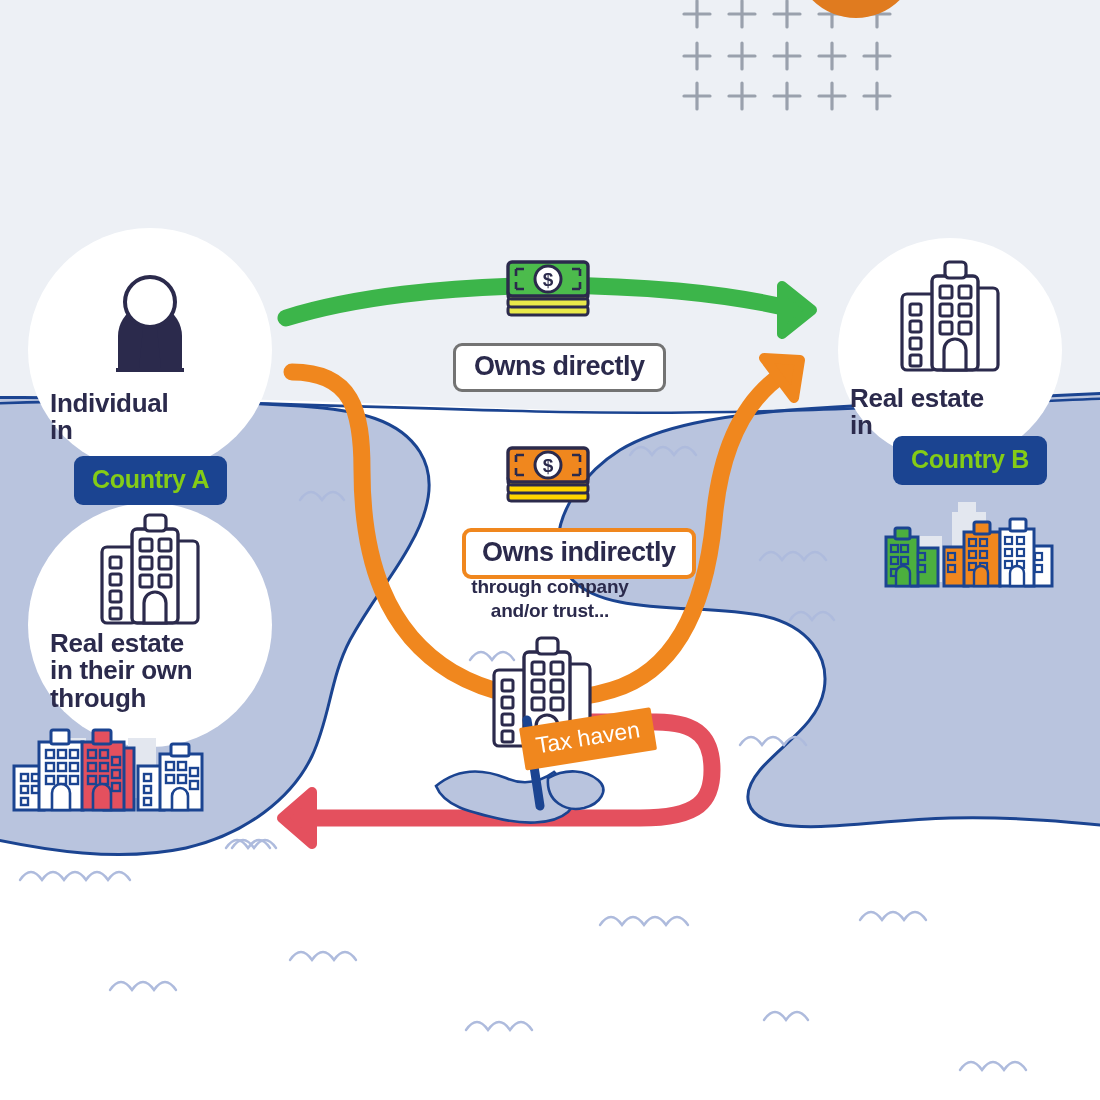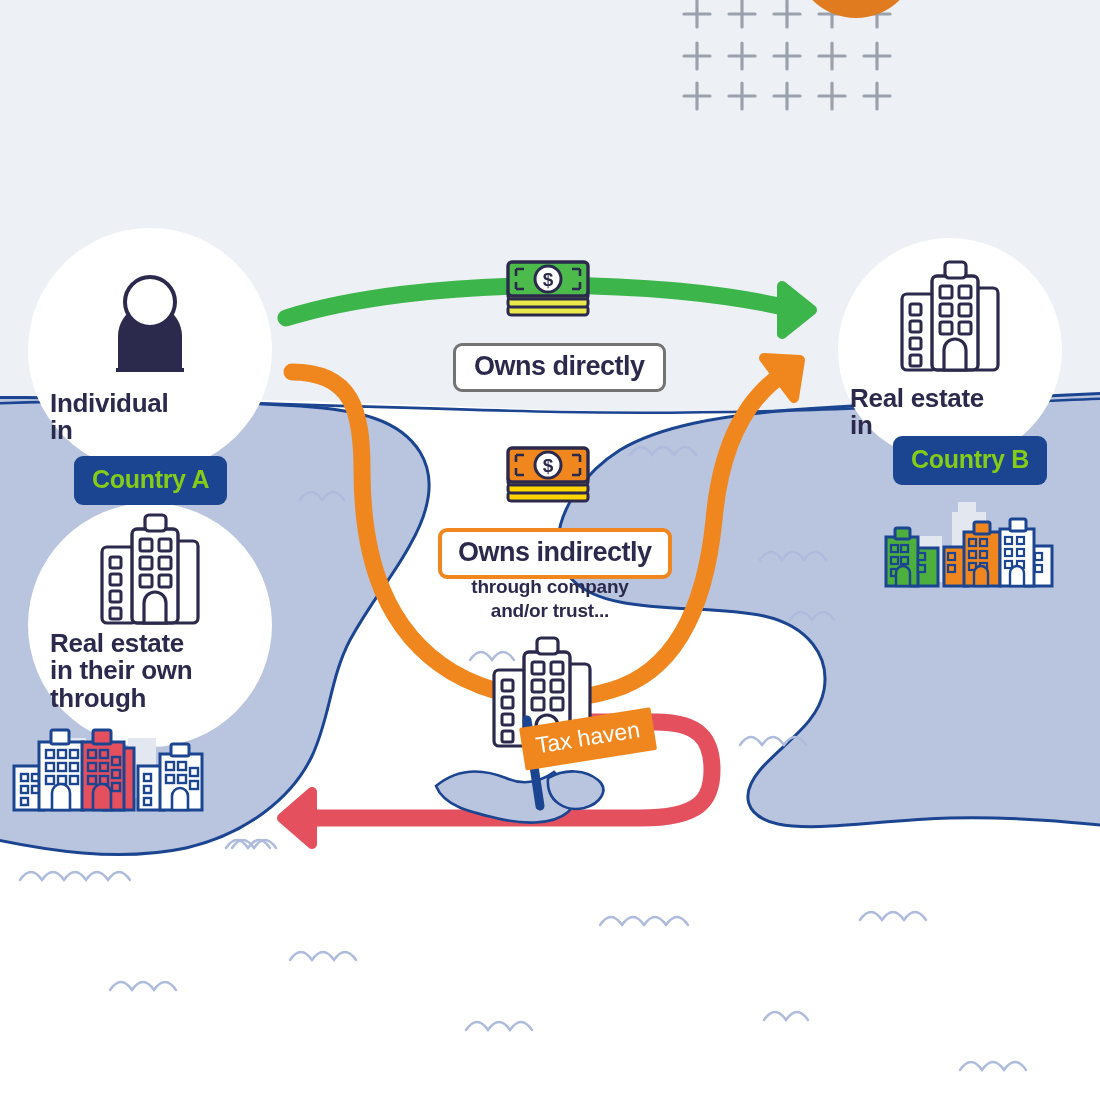--- a/index.html
+++ b/index.html
@@ -52,21 +52,21 @@
     text-align:center;
   }
   #pill-direct{
     left:453px;top:343px;
     border:3px solid #737373;
     font-size:27px;
     padding:5px 18px 7px 18px;
     letter-spacing:-0.5px;
   }
   #pill-indirect{
-    left:438px;top:528px;
+    left:462px;top:528px;
     border:4px solid #f0871e;
     font-size:27px;
     padding:5px 16px 7px 16px;
     letter-spacing:-0.5px;
   }
   #sub-indirect{
     position:absolute;left:420px;top:575px;width:260px;
     text-align:center;color:#2b2a4c;font-size:19px;font-weight:bold;
     line-height:1.28;letter-spacing:-0.2px;
   }

